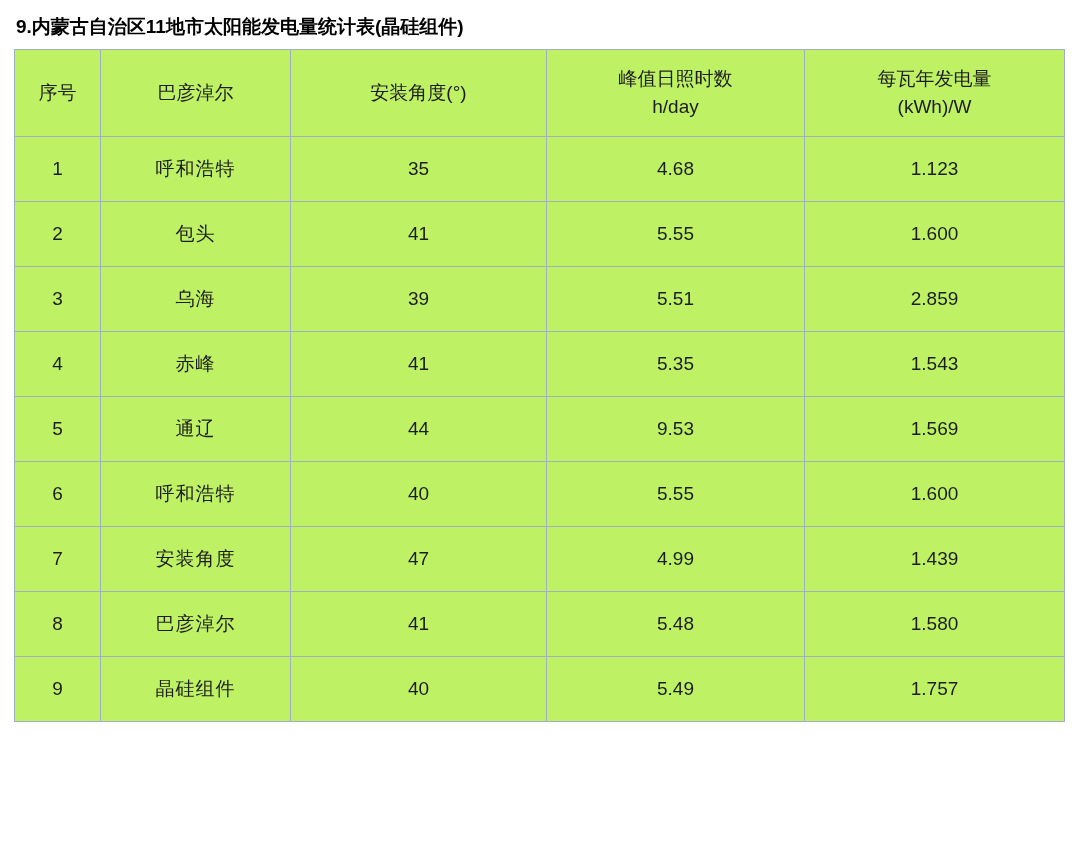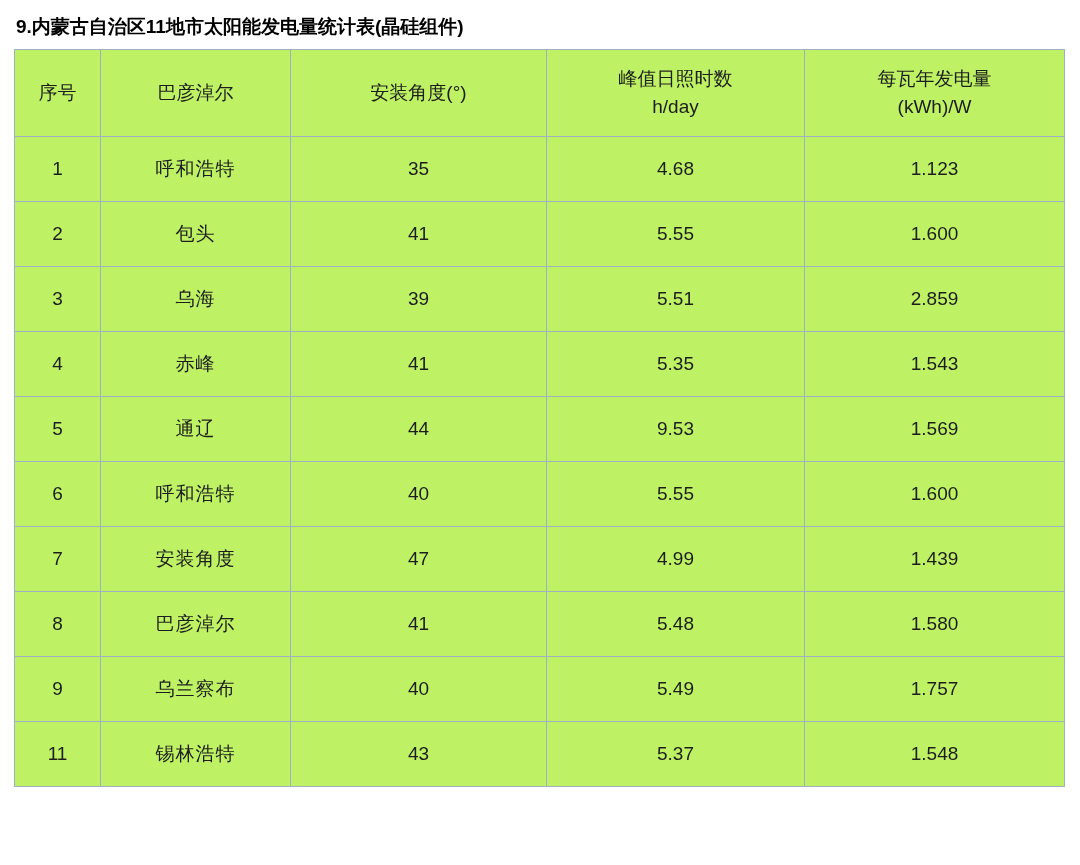--- a/index.html
+++ b/index.html
@@ -152,28 +152,21 @@
       </tr>
       <tr>
         <td class="num-cell">8</td>
         <td class="region-cell">巴彦淖尔</td>
         <td class="val-cell">41</td>
         <td class="val-cell">5.48</td>
         <td class="val-cell">1.580</td>
       </tr>
       <tr>
         <td class="num-cell">9</td>
-        <td class="region-cell">乌兰察布</td>
+        <td class="region-cell">晶硅组件</td>
         <td class="val-cell">40</td>
         <td class="val-cell">5.49</td>
         <td class="val-cell">1.757</td>
-      </tr>
-      <tr>
-        <td class="num-cell">11</td>
-        <td class="region-cell">锡林浩特</td>
-        <td class="val-cell">43</td>
-        <td class="val-cell">5.37</td>
-        <td class="val-cell">1.548</td>
       </tr>
     </tbody>
   </table>
 
 </div>
 
 </body></html>

